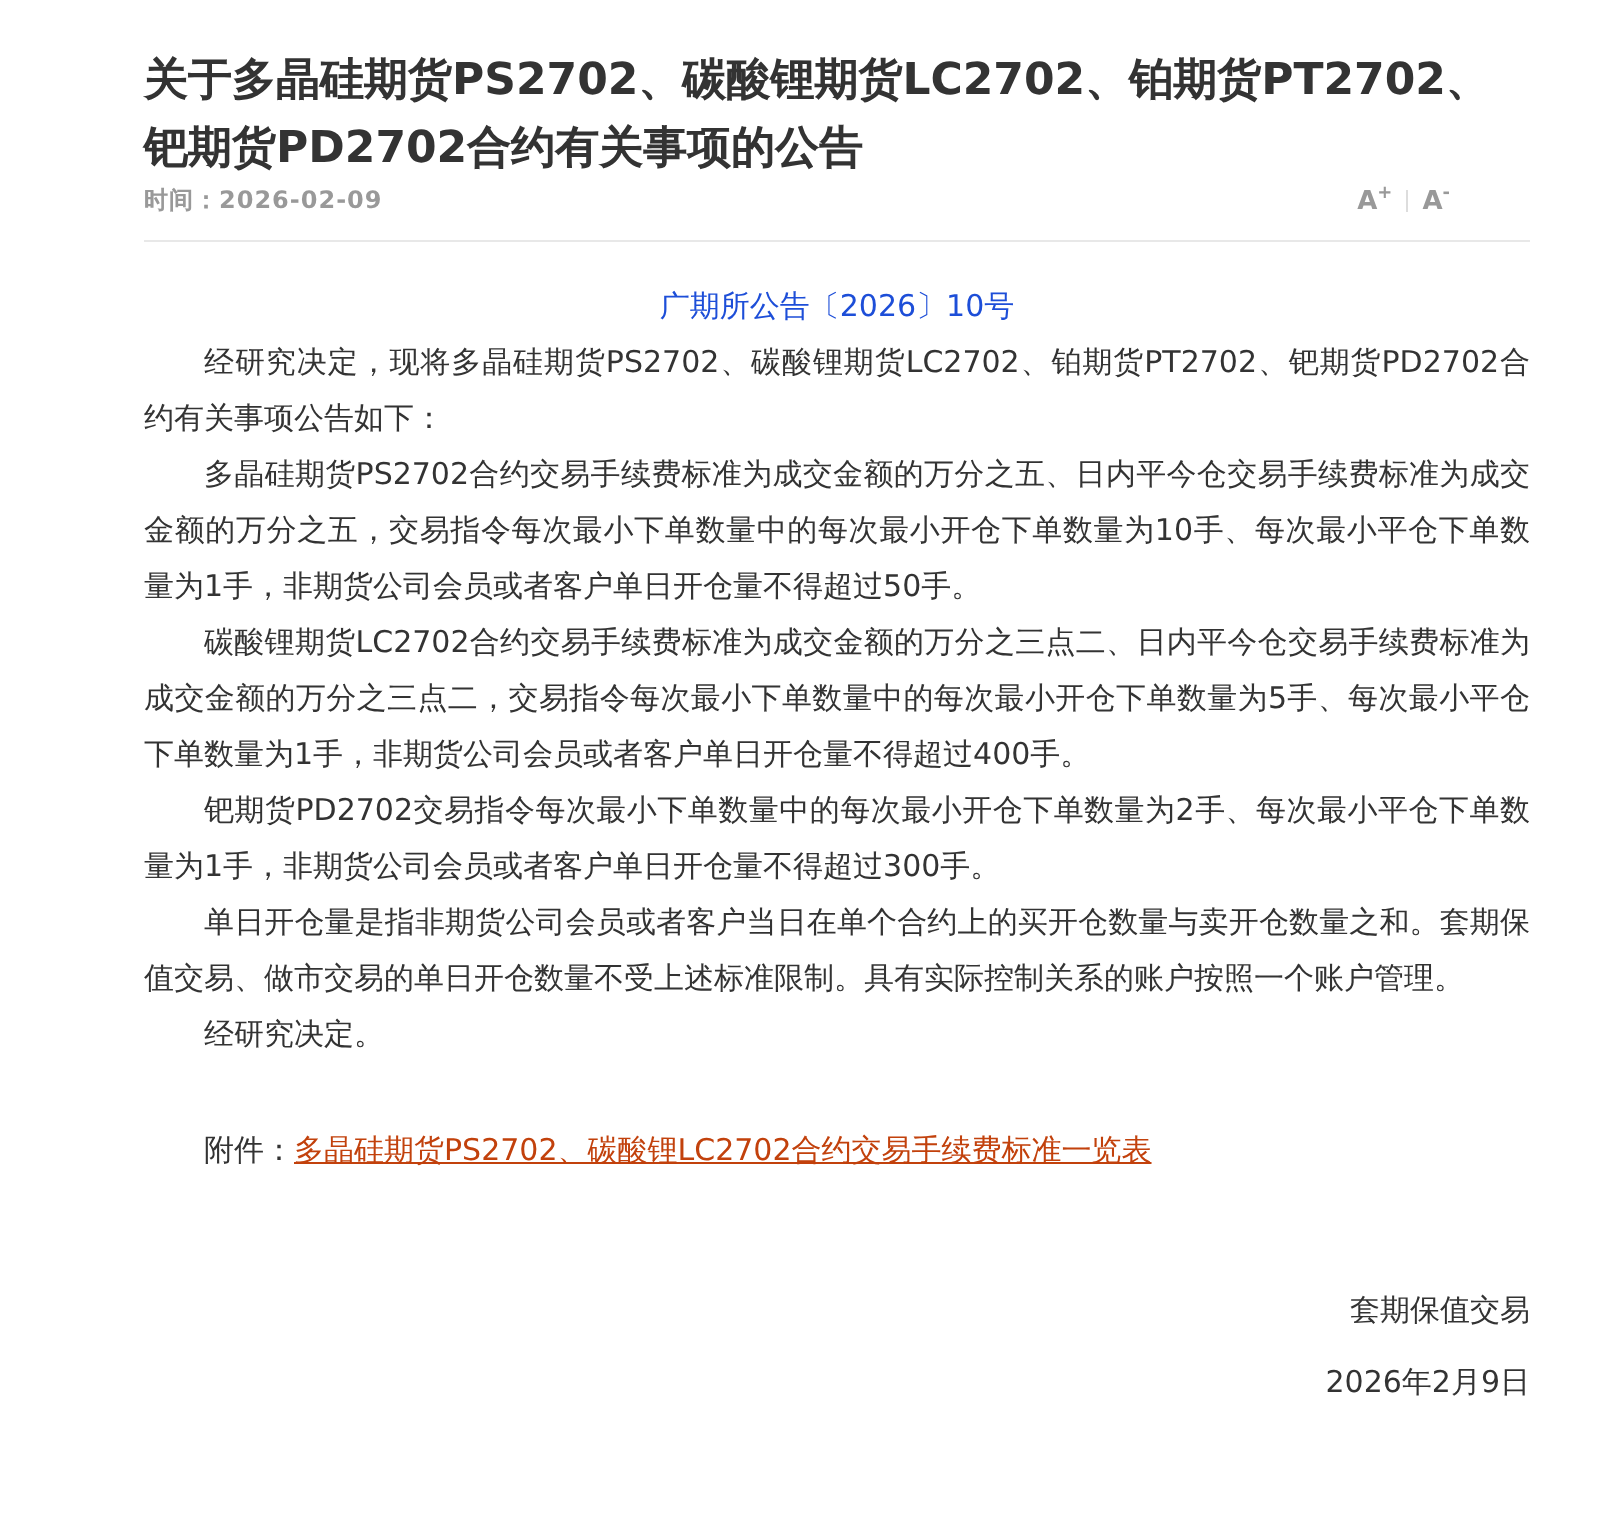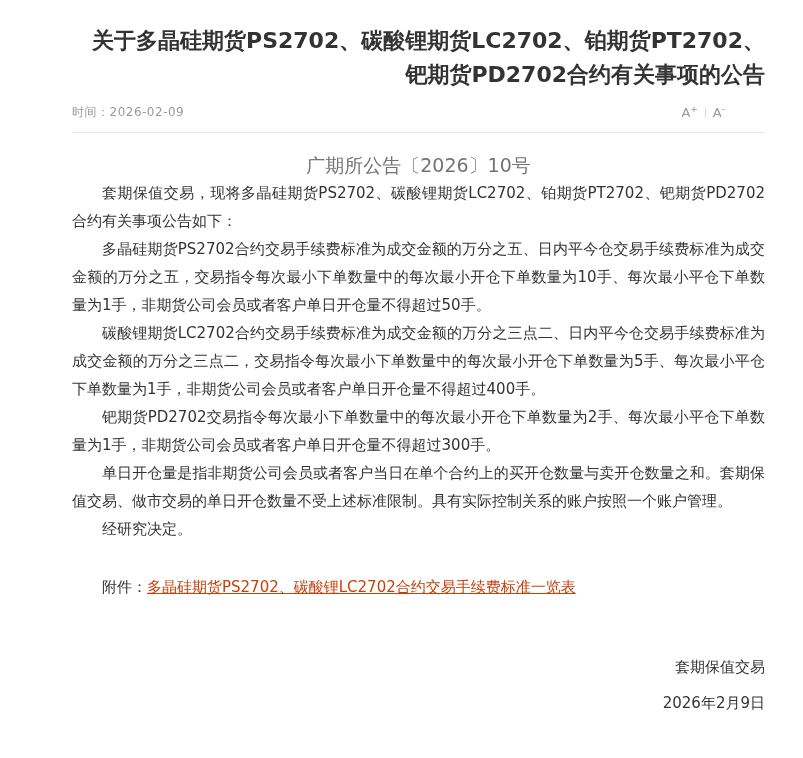--- a/index.html
+++ b/index.html
@@ -13,30 +13,30 @@
   .page {
     width: 693px;
     margin-left: 72px;
     padding-top: 2px;
   }
   .title {
     margin: 22px 0 0 0;
     font-size: 22px;
     font-weight: bold;
     color: #333333;
-    text-align: right;
+    text-align: left;
     line-height: 34px;
   }
   .meta-row {
-    margin-top: 12px;
     display: flex;
     justify-content: space-between;
     align-items: center;
     font-size: 12px;
     color: #999999;
+    font-weight: bold;
   }
   .meta-time { letter-spacing: 0.5px; }
   .font-controls {
     display: flex;
     align-items: center;
     gap: 7px;
     margin-right: 40px;
     font-size: 13px;
     color: #999999;
   }
@@ -48,24 +48,24 @@
     background: #dddddd;
     display: inline-block;
   }
   .rule {
     border: none;
     border-top: 1px solid #e8e8e8;
     margin: 11px 0 0 0;
   }
   .doc-number {
     margin-top: 18px;
-    font-size: 19px;
+    font-size: 15px;
     line-height: 28px;
     text-align: center;
-    color: #737373;
+    color: #1d4ed8;
   }
   p.body-para {
     margin: 0;
     font-size: 15px;
     line-height: 28px;
     text-indent: 2em;
     text-align: justify;
     color: #333333;
   }
   .attachment {
@@ -104,21 +104,21 @@
       <span class="font-btn"><span>A</span><sup>+</sup></span>
       <span class="fc-sep"></span>
       <span class="font-btn"><span>A</span><sup>-</sup></span>
     </div>
   </div>
 
   <hr class="rule">
 
   <div class="doc-number">广期所公告〔2026〕10号</div>
 
-  <p class="body-para">套期保值交易，现将多晶硅期货PS2702、碳酸锂期货LC2702、铂期货PT2702、钯期货PD2702合约有关事项公告如下：</p>
+  <p class="body-para">经研究决定，现将多晶硅期货PS2702、碳酸锂期货LC2702、铂期货PT2702、钯期货PD2702合约有关事项公告如下：</p>
   <p class="body-para">多晶硅期货PS2702合约交易手续费标准为成交金额的万分之五、日内平今仓交易手续费标准为成交金额的万分之五，交易指令每次最小下单数量中的每次最小开仓下单数量为10手、每次最小平仓下单数量为1手，非期货公司会员或者客户单日开仓量不得超过50手。</p>
   <p class="body-para">碳酸锂期货LC2702合约交易手续费标准为成交金额的万分之三点二、日内平今仓交易手续费标准为成交金额的万分之三点二，交易指令每次最小下单数量中的每次最小开仓下单数量为5手、每次最小平仓下单数量为1手，非期货公司会员或者客户单日开仓量不得超过400手。</p>
   <p class="body-para">钯期货PD2702交易指令每次最小下单数量中的每次最小开仓下单数量为2手、每次最小平仓下单数量为1手，非期货公司会员或者客户单日开仓量不得超过300手。</p>
   <p class="body-para">单日开仓量是指非期货公司会员或者客户当日在单个合约上的买开仓数量与卖开仓数量之和。套期保值交易、做市交易的单日开仓数量不受上述标准限制。具有实际控制关系的账户按照一个账户管理。</p>
   <p class="body-para">经研究决定。</p>
 
   <div class="attachment">
     <span>附件：</span><a>多晶硅期货PS2702、碳酸锂LC2702合约交易手续费标准一览表</a>
   </div>
 

